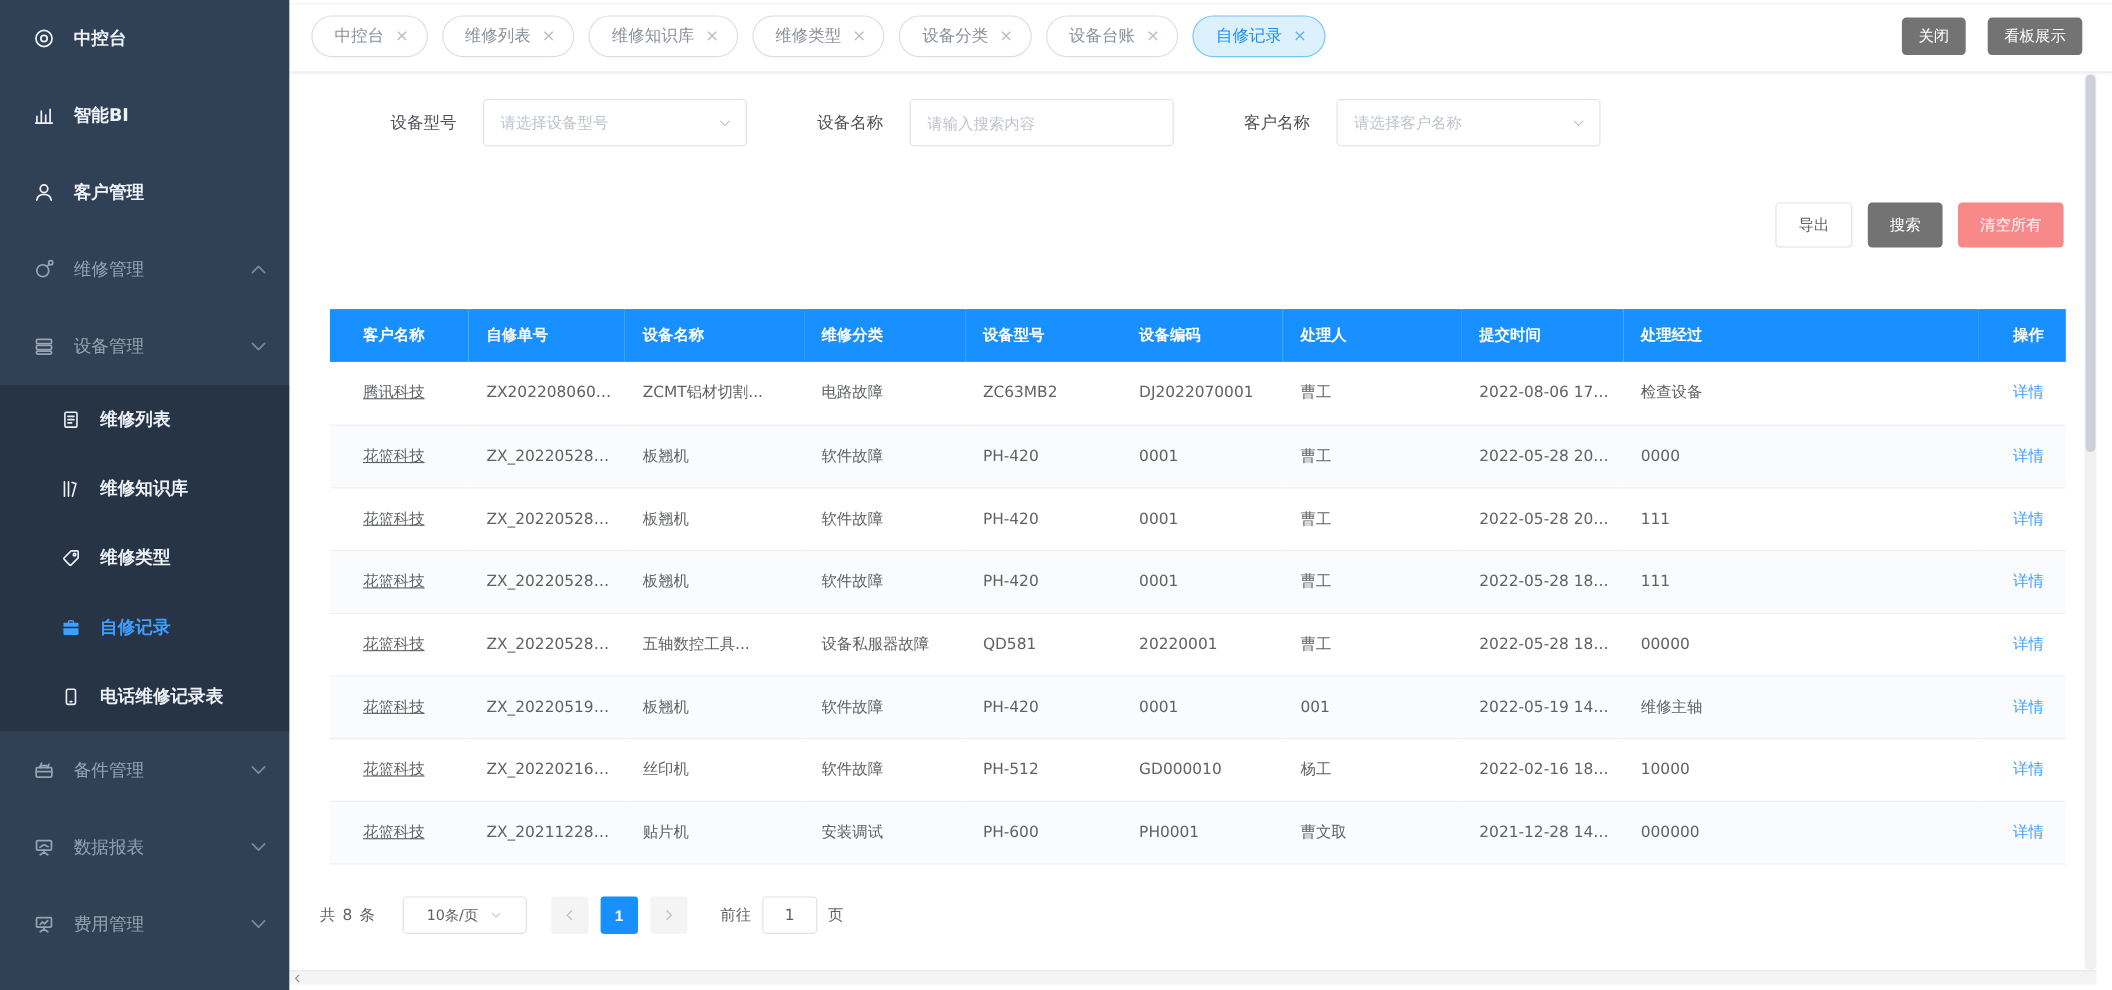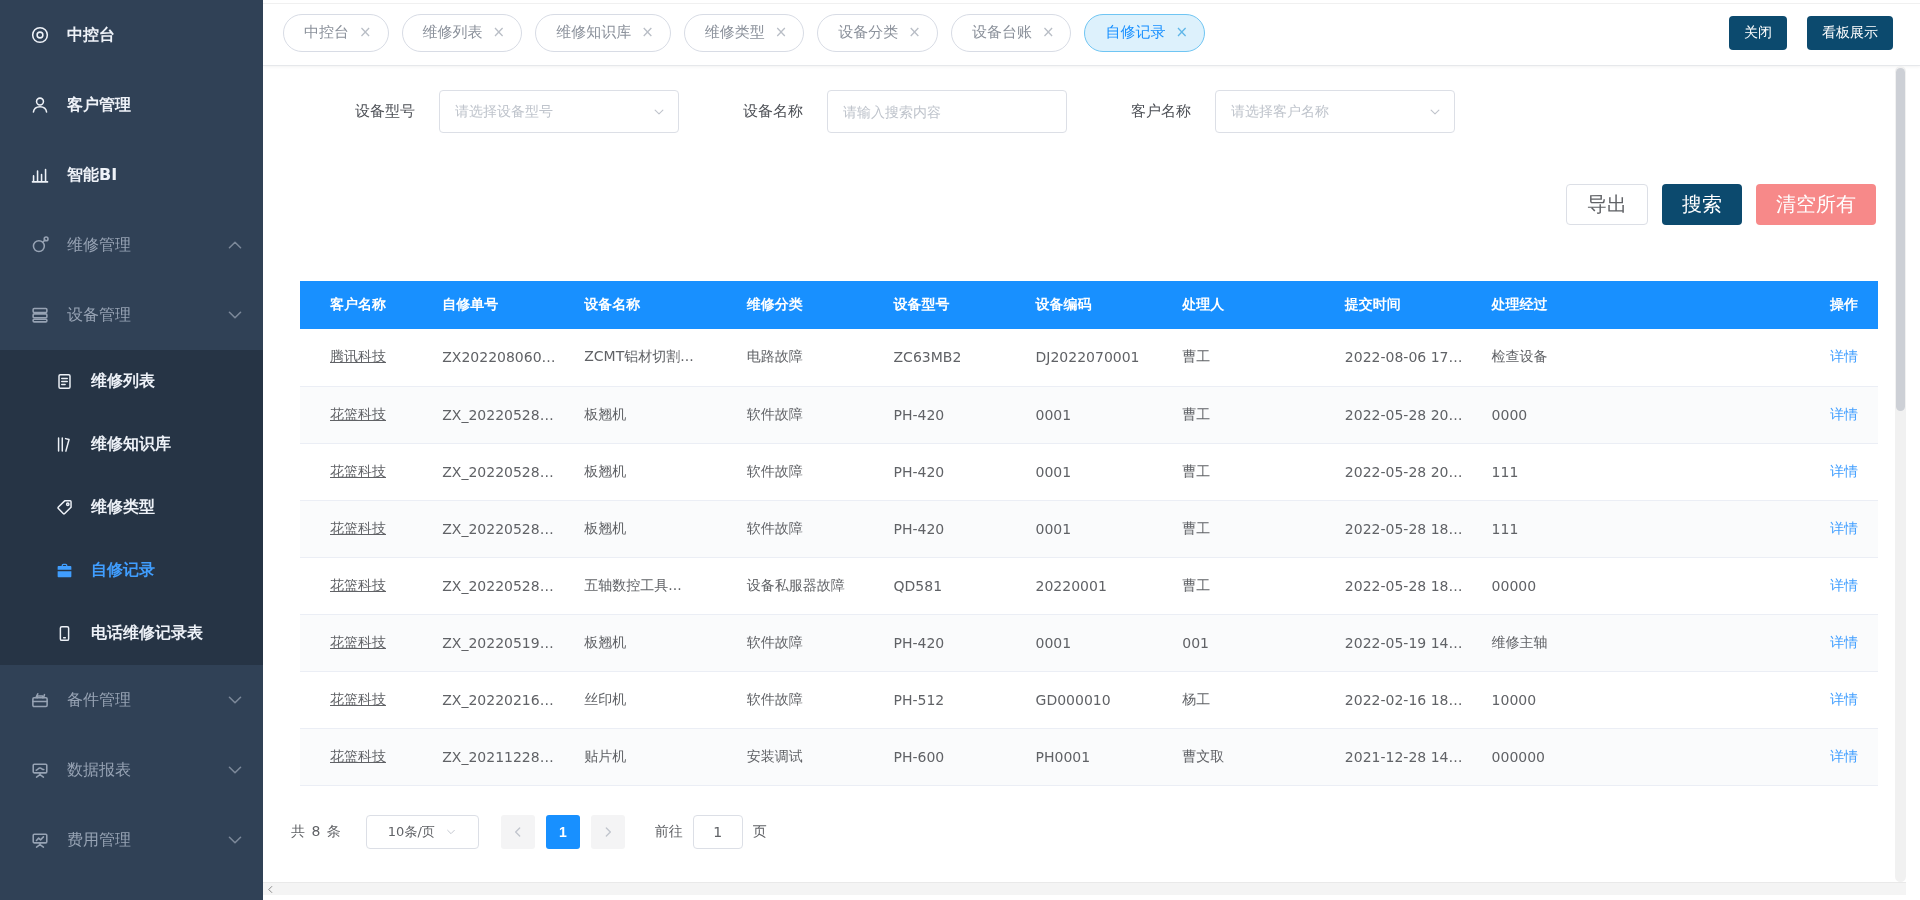--- a/index.html
+++ b/index.html
@@ -30,36 +30,36 @@
   
   .tabbar { height:66px; background:#fff; border-bottom:1px solid #e6e8eb; box-shadow:0 1px 3px rgba(0,0,0,.05); display:flex; align-items:center; padding:0 27px 0 20px; position:relative; }
   .tabbar:before { content:""; position:absolute; top:3px; left:0; right:0; height:1px; background:#f0f0f0; }
   .tabs { display:flex; gap:13px; align-items:center; flex:1; }
   .tab-pill { height:38px; border:1px solid #d8dce5; border-radius:19px; background:#fff; display:flex; align-items:center; padding:0 16px 0 20px; font-size:15px; color:#8b919b; cursor:pointer; white-space:nowrap; }
   .tab-close { margin-left:10px; font-size:15px; color:#b9bec6; line-height:1; }
   .tab-pill.active { background:#ddf1fc; border-color:#6fc5f3; color:#1890ff; }
   .tab-pill.active .tab-close { color:#5fb6e8; }
   .tabbar-actions { display:flex; gap:20px; }
   .btn { border:none; border-radius:4px; font-size:14px; cursor:pointer; font-family:inherit; }
-  .btn-primary { background:#0c4a6e; color:#fff; }
+  .btn-primary { background:#737373; color:#fff; }
   .tabbar-actions .btn { height:34px; padding:0 15px; }
 
   
   .filter-row { display:flex; align-items:center; padding:24px 0 0 92px; }
   .fgroup { display:flex; align-items:center; margin-right:64px; }
   .fgroup label { font-size:15px; color:#4c4f55; margin-right:24px; white-space:nowrap; }
   .field { width:240px; height:43px; border:1px solid #dcdfe6; border-radius:4px; background:#fff;font-family:Liberation Serif, serif; }
   .select { display:flex; align-items:center; padding:0 12px 0 15px; cursor:pointer; }
   .select .ph { flex:1; font-size:14px; color:#bfc4cc; }
   .sel-arrow { width:14px; height:14px; color:#c0c4cc; }
   input.field { padding:0 15px; font-size:14px; color:#606266; font-family:Liberation Sans, sans-serif; outline:none; }
   input.field::placeholder { color:#bfc4cc; }
 
   .action-row { display:flex; justify-content:flex-end; align-items:center; gap:14px; margin-top:51px; padding-right:44px; }
-  .action-row .btn { height:41px; padding:0 20px; font-size:20px; }
+  .action-row .btn { height:41px; padding:0 20px; font-size:14px; }
   .btn-plain { background:#fff; border:1px solid #dcdfe6; color:#606266; }
   .btn-danger { background:#f78989; color:#fff; }
 
   
   .table-wrap { margin:56px 42px 0 37px; }
   table { width:100%; border-collapse:collapse; table-layout:fixed; }
   thead th { background:#1890ff; color:#fff; font-size:14px; font-weight:700; height:48px; text-align:left; padding:0 10px 0 16px; white-space:nowrap; }
   thead th:first-child { padding-left:30px; }
   thead th.op, td.op { text-align:right; padding-right:20px; }
   tbody td { height:57px; font-size:14px; color:#606266; border-bottom:1px solid #ebeef5; padding:0 10px 0 16px; white-space:nowrap; overflow:hidden; text-overflow:ellipsis; }
@@ -95,34 +95,34 @@
           <svg viewBox="0 0 18 18" fill="none" stroke="currentColor" stroke-width="1.4" stroke-linecap="round" stroke-linejoin="round">
             <circle cx="9" cy="9" r="6.6"></circle>
             <circle cx="9" cy="9" r="2.6"></circle>
           </svg>
         </span>
         <span class="side-label">中控台</span>
       </div>
       <div class="side-item leaf">
         <span class="icon ">
           <svg viewBox="0 0 18 18" fill="none" stroke="currentColor" stroke-width="1.4" stroke-linecap="round" stroke-linejoin="round">
+            <path d="M3.2 14.6V9.8M6.8 14.6V5.4M10.4 14.6V8.6M14 14.6V4"></path>
+            <path d="M2.2 15.2h13.6"></path>
+          </svg>
+        </span>
+        <span class="side-label">智能BI</span>
+      </div>
+      <div class="side-item leaf">
+        <span class="icon ">
+          <svg viewBox="0 0 18 18" fill="none" stroke="currentColor" stroke-width="1.4" stroke-linecap="round" stroke-linejoin="round">
             <circle cx="9" cy="5.9" r="3.1"></circle>
             <path d="M3.1 15.3c.4-3.3 2.8-4.8 5.9-4.8s5.5 1.5 5.9 4.8"></path>
           </svg>
         </span>
         <span class="side-label">客户管理</span>
-      </div>
-      <div class="side-item leaf">
-        <span class="icon ">
-          <svg viewBox="0 0 18 18" fill="none" stroke="currentColor" stroke-width="1.4" stroke-linecap="round" stroke-linejoin="round">
-            <path d="M3.2 14.6V9.8M6.8 14.6V5.4M10.4 14.6V8.6M14 14.6V4"></path>
-            <path d="M2.2 15.2h13.6"></path>
-          </svg>
-        </span>
-        <span class="side-label">智能BI</span>
       </div>
       <div class="side-item group">
         <span class="icon ">
           <svg viewBox="0 0 18 18" fill="none" stroke="currentColor" stroke-width="1.4" stroke-linecap="round" stroke-linejoin="round">
             <circle cx="8" cy="10" r="4.9"></circle>
             <path d="M11.5 6.5l2-2"></path>
             <circle cx="14.5" cy="3.5" r="1.7"></circle>
           </svg>
         </span>
         <span class="side-label">维修管理</span>

